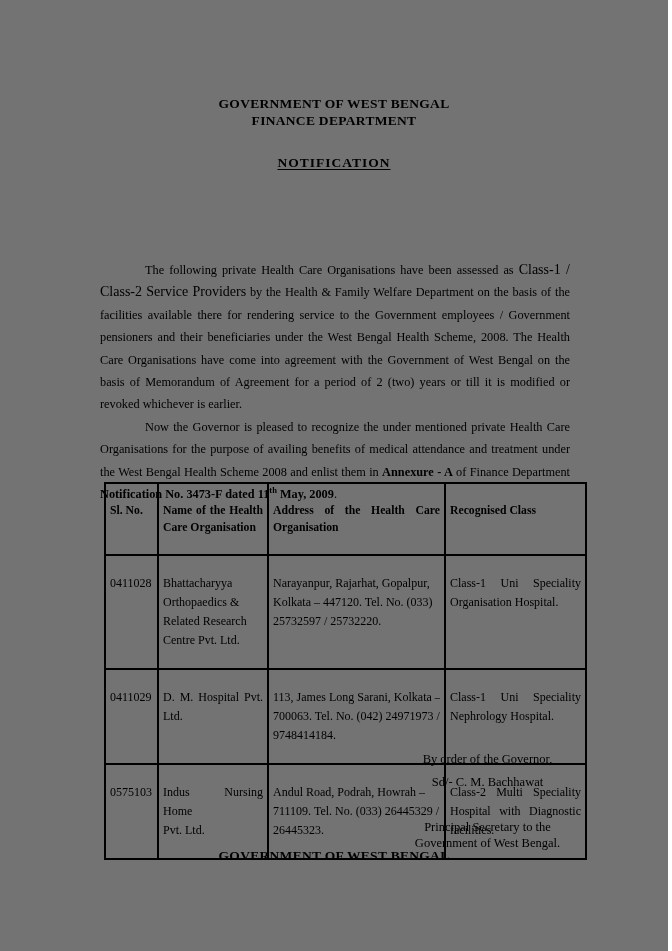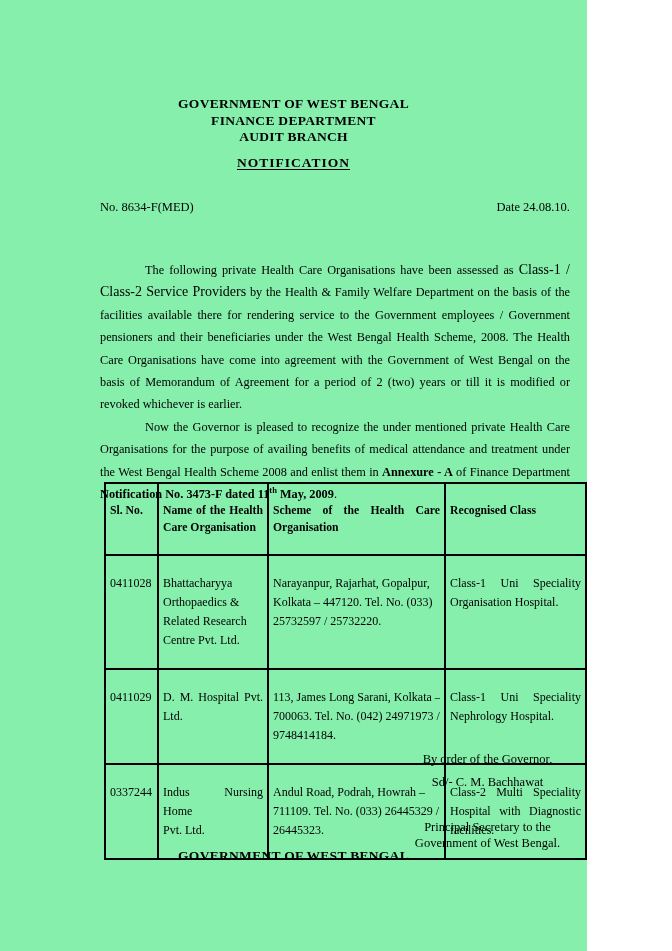--- a/index.html
+++ b/index.html
@@ -1,21 +1,21 @@
 <!DOCTYPE html>
 <html><head>
 <meta charset="utf-8">
 <style>
   * { margin: 0; padding: 0; box-sizing: border-box; }
   html, body { background: #ffffff; }
   .page {
     position: relative;
-    width: 587px;
+    width: 668px;
     height: 951px;
-    background: #86efac;
+    background: #737373;
     color: #000000;
     font-family: "Liberation Serif", "DejaVu Serif", serif;
     overflow: hidden;
   }
   .masthead {
     position: absolute;
     top: 96px; left: 0; width: 100%;
     text-align: center;
     font-weight: bold;
     font-size: 13.5px;
@@ -101,29 +101,24 @@
   }
 </style>
 </head>
 <body>
 
 <div class="page">
 
   <div class="masthead">
     <div>GOVERNMENT OF WEST BENGAL</div>
     <div>FINANCE DEPARTMENT</div>
-    <div>AUDIT BRANCH</div>
   </div>
 
   <div class="notif-heading">NOTIFICATION</div>
 
-  <div class="ref-row">
-    <span>No. 8634-F(MED)</span>
-    <span>Date 24.08.10.</span>
-  </div>
 
   <div class="body-text">
     <p><span>The following private Health Care Organisations have been assessed as </span><span class="emph">Class-1 / Class-2 Service Providers</span><span> by the Health &amp; Family Welfare Department on the basis of the facilities available there for rendering service to the Government employees / Government pensioners and their beneficiaries under the West Bengal Health Scheme, 2008. The Health Care Organisations have come into agreement with the Government of West Bengal on the basis of Memorandum of Agreement for a period of 2 (two) years or till it is modified or revoked whichever is earlier.</span></p>
     <p><span>Now the Governor is pleased to recognize the under mentioned private Health Care Organisations for the purpose of availing benefits of medical attendance and treatment under the West Bengal Health Scheme 2008 and enlist them in </span><span class="b">Annexure - A</span><span> of Finance Department </span><span class="b">Notification No. 3473-F dated 11</span><sup class="b">th</sup><span class="b"> May, 2009</span><span>.</span></p>
   </div>
 
   <table class="hco-table">
     <colgroup>
         <col class="c1">
         <col class="c2">
@@ -133,21 +128,21 @@
     <thead>
       <tr>
         <th>
           <div class="cl">Sl. No.</div>
         </th>
         <th>
           <div class="cl stretch">Name of the Health</div>
           <div class="cl">Care Organisation</div>
         </th>
         <th>
-          <div class="cl stretch">Scheme of the Health Care</div>
+          <div class="cl stretch">Address of the Health Care</div>
           <div class="cl">Organisation</div>
         </th>
         <th>
           <div class="cl">Recognised Class</div>
         </th>
       </tr>
     </thead>
     <tbody>
       <tr>
         <td>
@@ -182,21 +177,21 @@
           <div class="cl">700063. Tel. No. (042) 24971973 /</div>
           <div class="cl">9748414184.</div>
         </td>
         <td>
           <div class="cl stretch">Class-1 Uni Speciality</div>
           <div class="cl">Nephrology Hospital.</div>
         </td>
       </tr>
       <tr>
         <td>
-          <div class="cl">0337244</div>
+          <div class="cl">0575103</div>
         </td>
         <td>
           <div class="cl stretch">Indus Nursing Home</div>
           <div class="cl">Pvt. Ltd.</div>
         </td>
         <td>
           <div class="cl">Andul Road, Podrah, Howrah –</div>
           <div class="cl">711109. Tel. No. (033) 26445329 /</div>
           <div class="cl">26445323.</div>
         </td>

